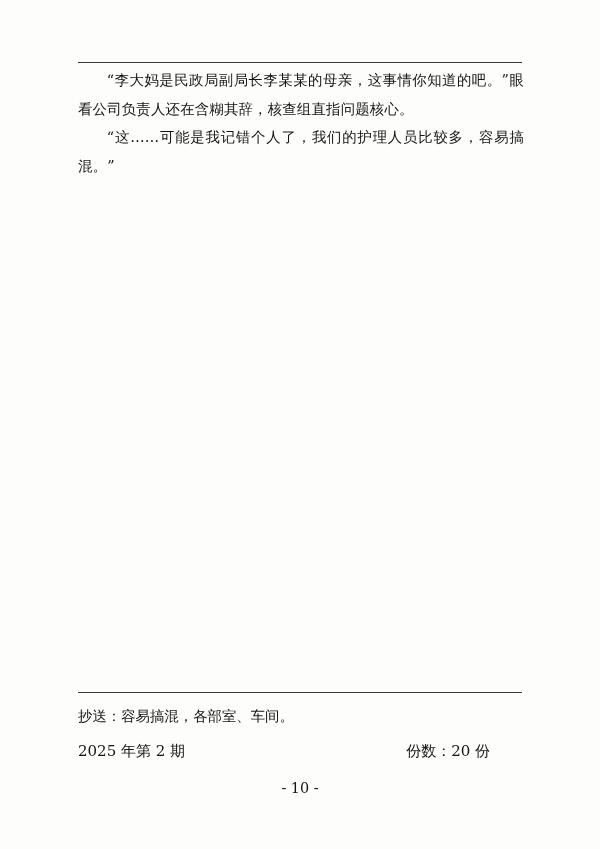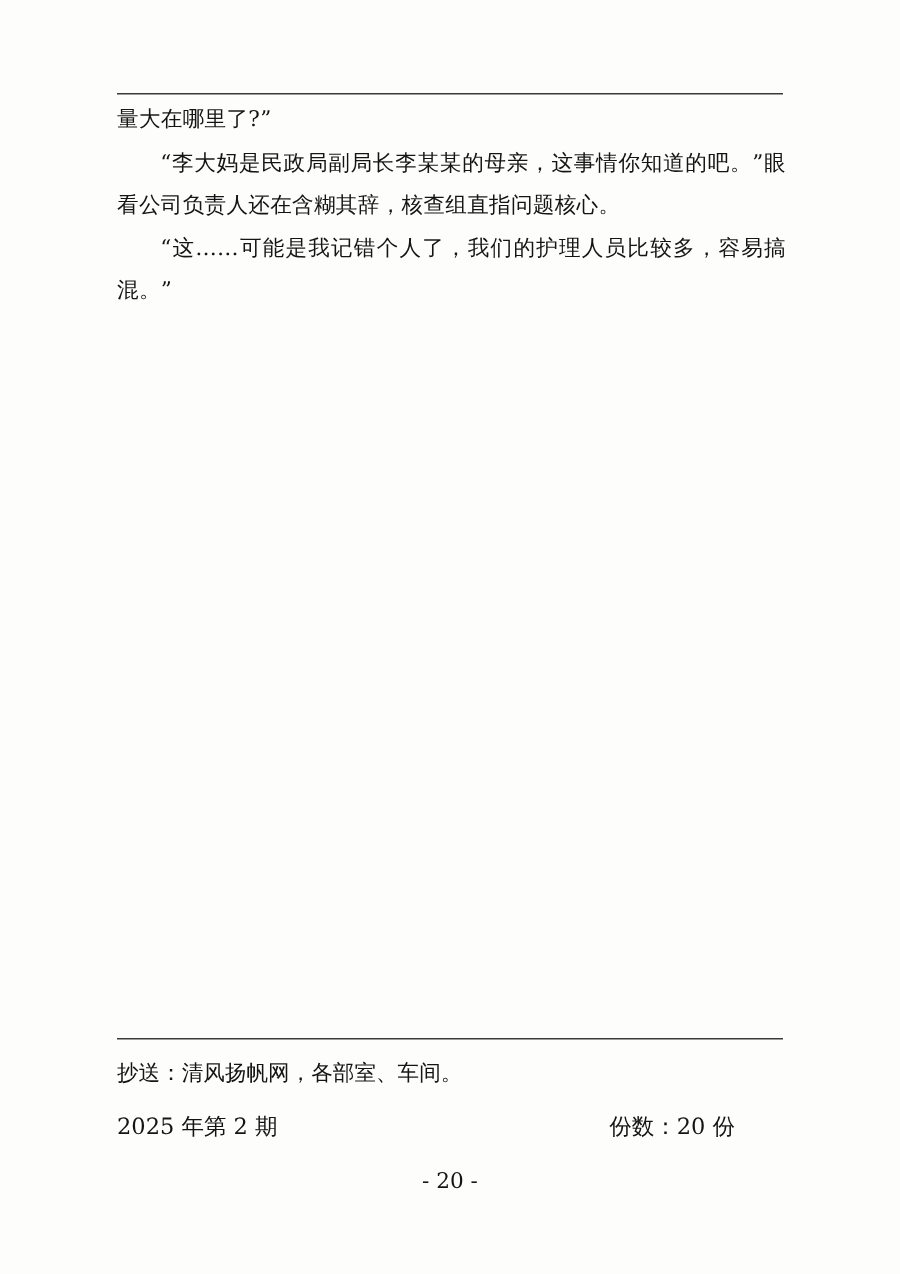--- a/index.html
+++ b/index.html
@@ -87,29 +87,28 @@
   }
 </style>
 </head>
 <body>
 
 <div class="page">
 
   <div class="top-rule"></div>
 
   <div class="body-text">
-    <p>量大在哪里了?”</p>
     <p class="indent">“李大妈是民政局副局长李某某的母亲，这事情你知道的吧。”眼看公司负责人还在含糊其辞，核查组直指问题核心。</p>
     <p class="indent">“这……可能是我记错个人了，我们的护理人员比较多，容易搞混。”</p>
   </div>
 
   <div class="footer">
     <div class="footer-rule"></div>
-    <div class="cc-line">抄送：清风扬帆网，各部室、车间。</div>
+    <div class="cc-line">抄送：容易搞混，各部室、车间。</div>
     <div class="issue-row">
       <span>2025 年第 2 期</span>
       <span class="copies">份数：20 份</span>
     </div>
   </div>
 
-  <div class="page-number">- 20 -</div>
+  <div class="page-number">- 10 -</div>
 
 </div>
 
 </body></html>

